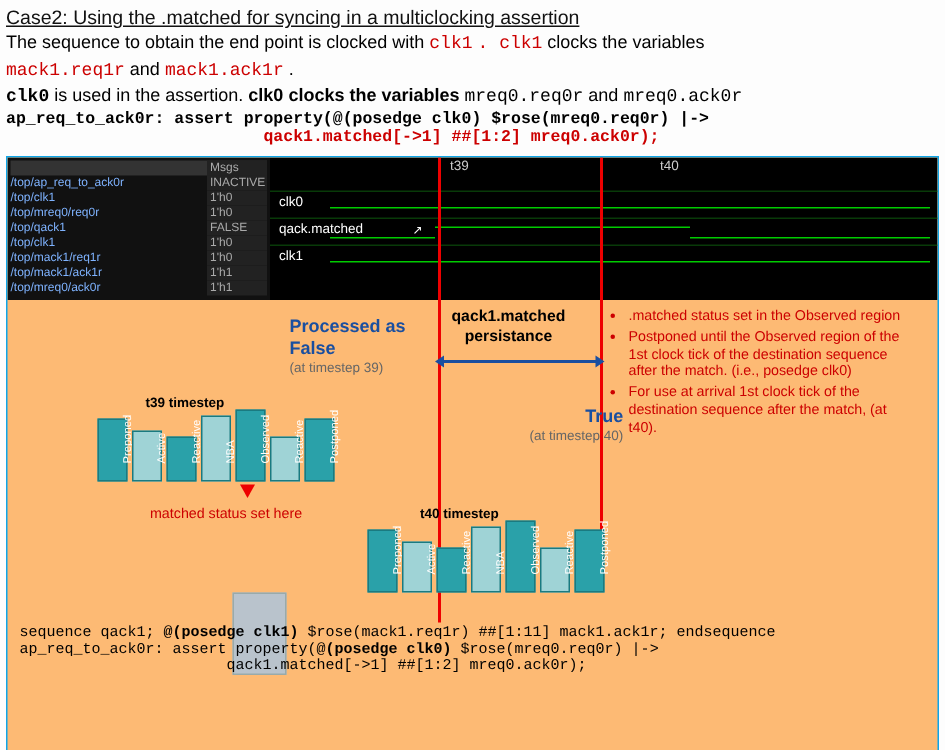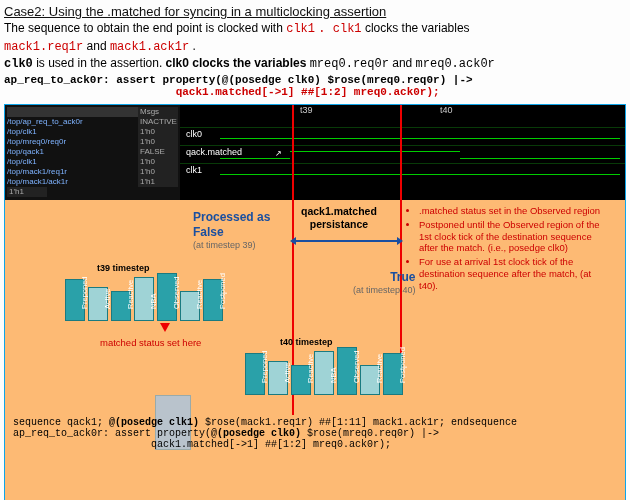--- a/index.html
+++ b/index.html
@@ -223,20 +223,21 @@
         </div>
         <div class="row">
           <div class="sig">  /top/mack1/req1r</div>
           <div class="val">1'h0</div>
         </div>
         <div class="row">
           <div class="sig">  /top/mack1/ack1r</div>
           <div class="val">1'h1</div>
         </div>
         <div class="row">
+          <div class="sig">/top/mreq0/ack0r</div>
           <div class="val">1'h1</div>
         </div>
       </div>
   </div>
 
   <div class="wave-area">
     <div class="time-label" style="left:120px">t39</div>
     <div class="time-label" style="left:260px">t40</div>
 
     <div class="wave-row" style="top:22px">

